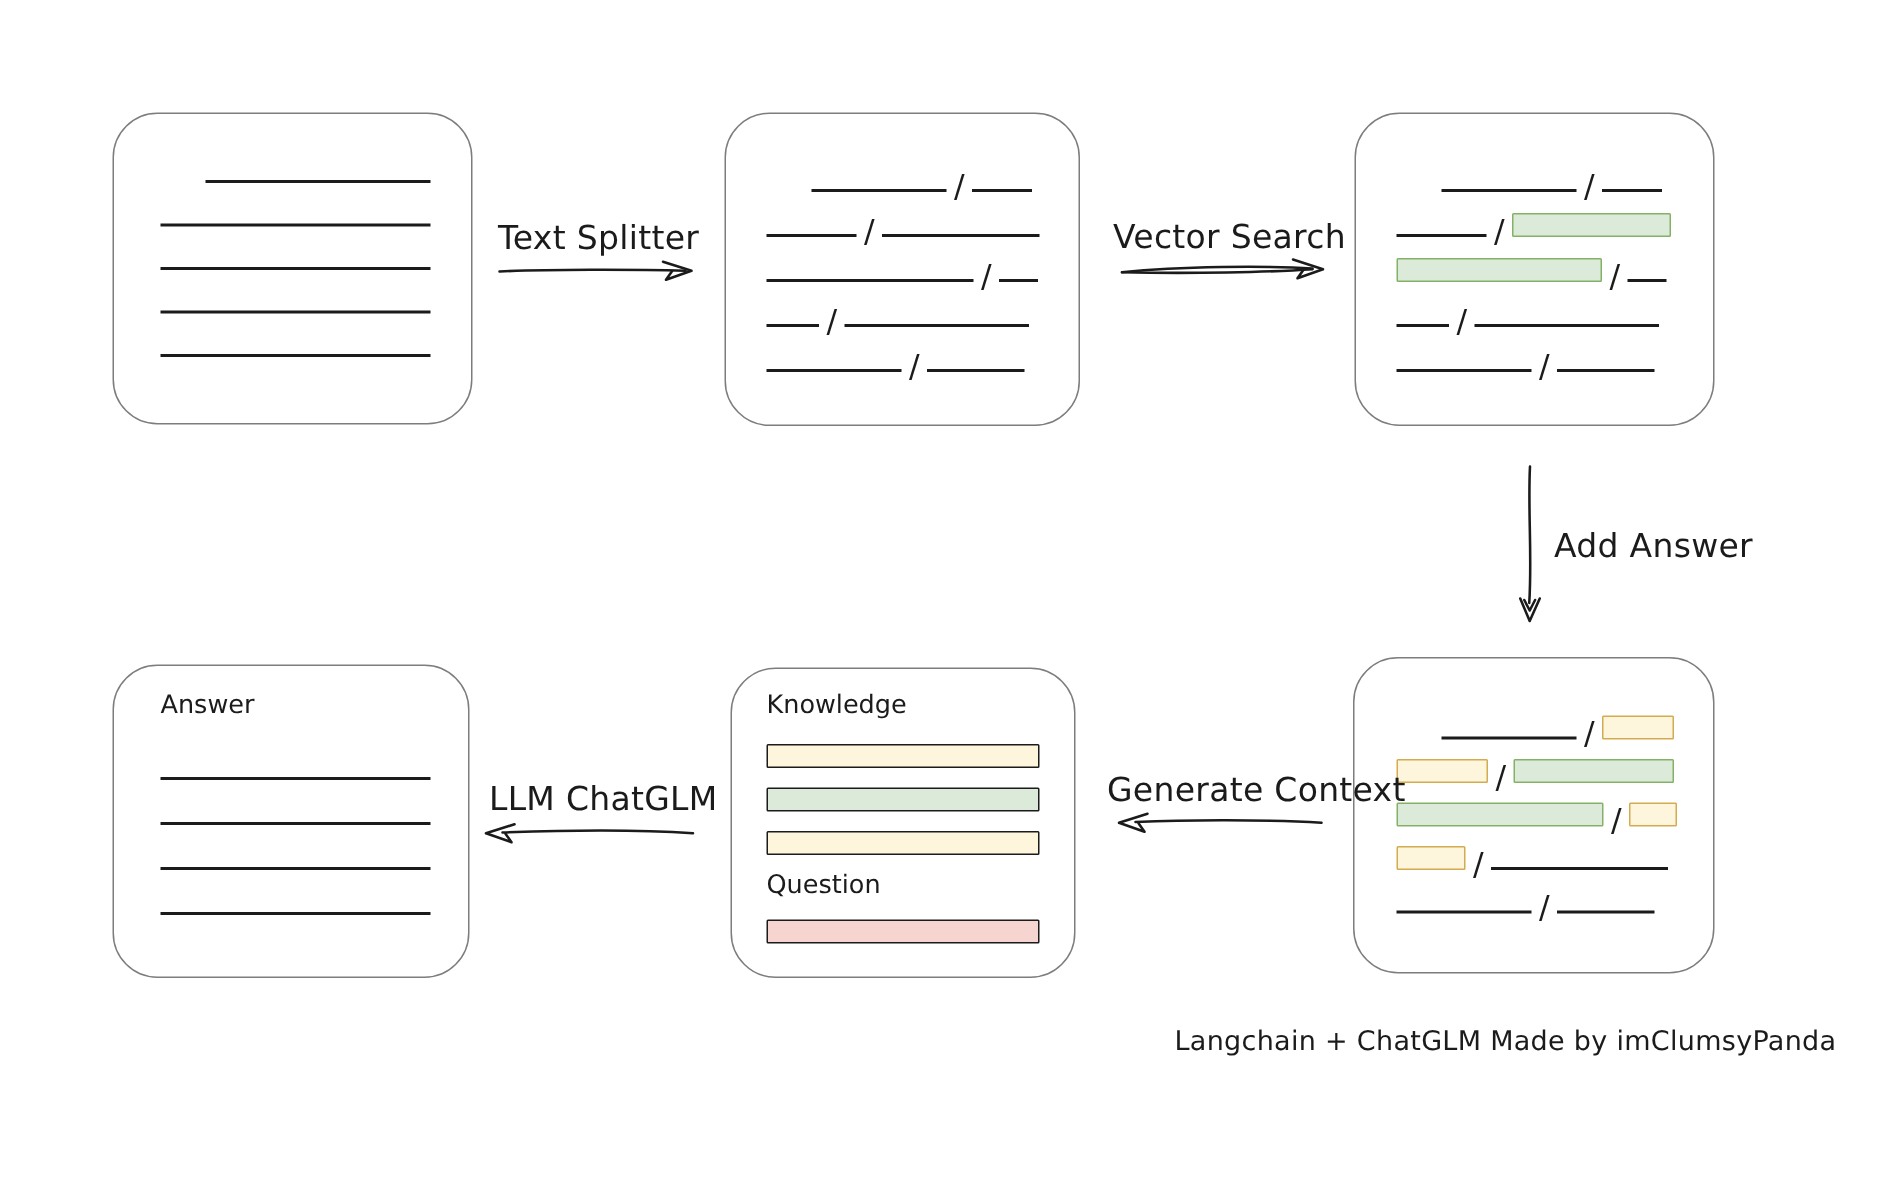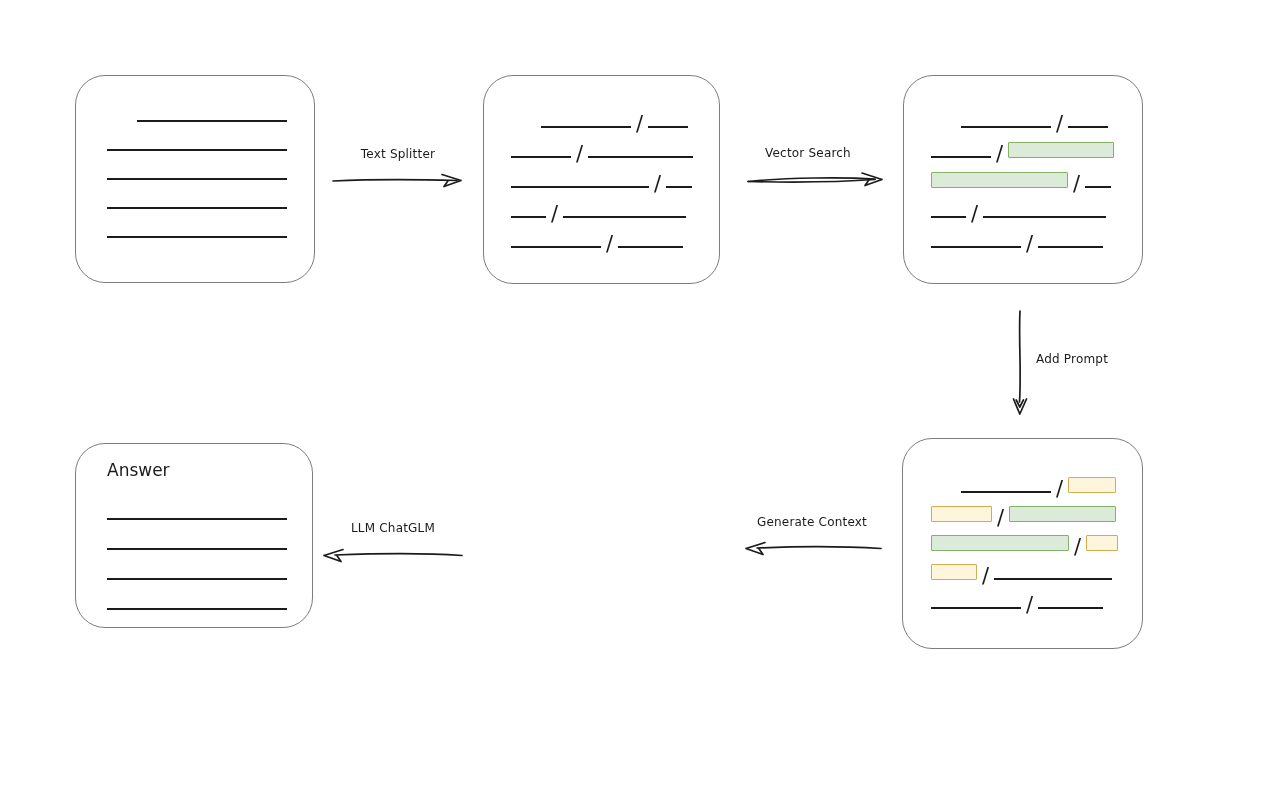--- a/index.html
+++ b/index.html
@@ -26,21 +26,21 @@
   .seg-gap{height:0;}
   .seg-bar{height:16px;border:1.5px solid;box-sizing:border-box;border-radius:1px;}
   .bar-green{background:var(--green-fill,#dcebd9);border-color:var(--green-border,#83b266);}
   .bar-yellow{background:var(--yellow-fill,#fdf5dc);border-color:var(--yellow-border,#d4ab4f);}
   .bar-red{background:var(--red-fill,#f6d4d0);border-color:var(--red-border,#bd5f56);}
   .slash{
     font-size:21px;line-height:16px;margin:0 5px;position:relative;bottom:-4px;
     font-weight:500;
   }
   .flow-label{
-    position:absolute;font-size:12px;white-space:nowrap;text-align:center;
+    position:absolute;font-size:22px;white-space:nowrap;text-align:center;
     letter-spacing:0.2px;
   }
   .arrow-svg{position:absolute;overflow:visible;}
   .arrow-svg path{stroke:var(--stroke,#1b1b1b);stroke-width:1.7;fill:none;
     stroke-linecap:round;stroke-linejoin:round;}
   .inbox-label{position:absolute;font-size:17px;white-space:nowrap;}
   .stack-bar{width:182px;height:16px;border:1.5px solid;box-sizing:border-box;
     border-radius:1px;margin-bottom:13px;}
   #attribution{
     position:absolute;left:783px;top:684px;font-size:18px;white-space:nowrap;
@@ -159,22 +159,34 @@
           <div class="seg-line" style="width: 118px;"></div>
         </div>
         <div class="seg-row">
           <div class="seg-line" style="width: 90px;"></div>
           <span class="slash">/</span>
           <div class="seg-line" style="width: 65px;"></div>
         </div>
       </div>
   </div>
 
-
-  <div class="box" style="left:75px;top:443px;width:238px;height:185px;">
+  <div class="box" style="left:487px;top:445px;width:230px;height:207px;">
+    <div class="inbox-label" style="left:23px;top:14px;">Knowledge</div>
+    <div style="position:absolute;left:23px;top:50px;">
+        <div class="stack-bar bar-yellow"></div>
+        <div class="stack-bar bar-green"></div>
+        <div class="stack-bar bar-yellow"></div>
+      </div>
+    <div class="inbox-label" style="left:23px;top:134px;">Question</div>
+    <div style="position:absolute;left:23px;top:167px;">
+        <div class="stack-bar bar-red"></div>
+      </div>
+  </div>
+
+  <div class="box" style="left:75px;top:443px;width:238px;height:209px;">
     <div class="inbox-label" style="left:31px;top:16px;">Answer</div>
     <div class="rows answer-rows">
         <div class="seg-row">
           <div class="seg-line" style="width: 180px;"></div>
         </div>
         <div class="seg-row">
           <div class="seg-line" style="width: 180px;"></div>
         </div>
         <div class="seg-row">
           <div class="seg-line" style="width: 180px;"></div>
@@ -191,33 +203,34 @@
     <path d="M131,10.5 L112,4.5 M131,10.5 L114,16.5 M114,16.5 L118,10.8"></path>
   </svg>
 
   <div class="flow-label" style="left:742px;top:146px;width:132px;">Vector Search</div>
   <svg class="arrow-svg" style="left:745px;top:169px;" width="142" height="22" viewBox="0 0 142 22">
     <path d="M3,12.5 C42,8.5 98,8 130,10"></path>
     <path d="M3,12.5 C48,13.5 102,12.5 130,10.5"></path>
     <path d="M137,10.5 L117,4 M137,10.5 L120,16.5 M120,16.5 L124,10.8"></path>
   </svg>
 
-  <div class="flow-label" style="left:1036px;top:352px;">Add Prompt</div>
+  <div class="flow-label" style="left:1036px;top:352px;">Add Answer</div>
   <svg class="arrow-svg" style="left:1010px;top:308px;" width="22" height="112" viewBox="0 0 22 112">
     <path d="M10,3 C8.5,32 11.5,62 9.5,94"></path>
     <path d="M9.8,106 L3.5,91 M9.8,106 L16.5,91"></path>
     <path d="M9.8,99 L6.2,92 M9.8,99 L13.4,92"></path>
   </svg>
 
   <div class="flow-label" style="left:738px;top:515px;width:148px;">Generate Context</div>
   <svg class="arrow-svg" style="left:742px;top:539px;" width="142" height="20" viewBox="0 0 142 20">
     <path d="M139,9.5 C98,7 44,7.8 15,9"></path>
     <path d="M4,9.5 L23,3.5 M4,9.5 L21,15.5 M21,15.5 L17,9.8"></path>
   </svg>
 
   <div class="flow-label" style="left:326px;top:521px;width:134px;">LLM ChatGLM</div>
   <svg class="arrow-svg" style="left:320px;top:546px;" width="145" height="20" viewBox="0 0 145 20">
     <path d="M142,9.5 C100,6.5 46,7.8 15,9"></path>
     <path d="M4,9.5 L23,3.5 M4,9.5 L21,15.5 M21,15.5 L17,9.8"></path>
   </svg>
 
+  <div id="attribution">Langchain + ChatGLM Made by imClumsyPanda</div>
 
 </div>
 
 </body></html>

